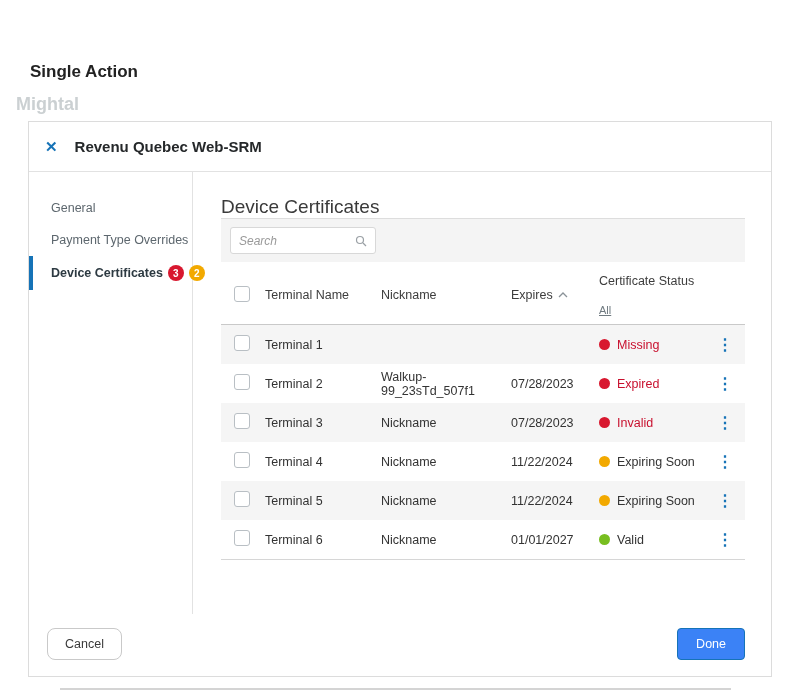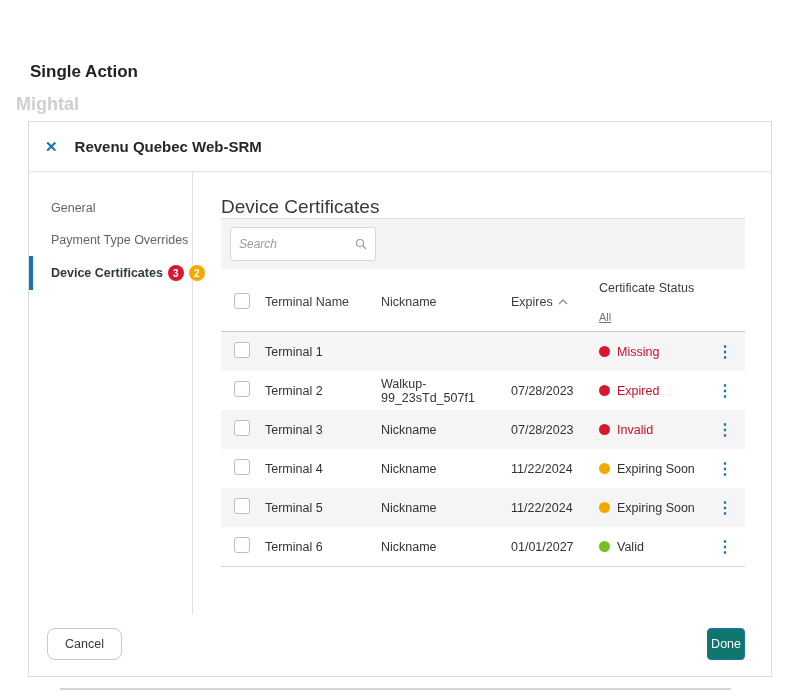--- a/index.html
+++ b/index.html
@@ -13,41 +13,41 @@
   .modal-title{font-size:15px;font-weight:700;color:#25282a}
   .modal-body{display:flex;min-height:442px;align-items:stretch}
   .sidebar{width:164px;border-right:1px solid #e2e2e2;padding-top:20px}
   .side-item{display:flex;align-items:center;gap:5px;padding:9px 6px 9px 18px;font-size:12.5px;color:#5d676e;cursor:pointer;border-left:4px solid transparent;white-space:nowrap}
   .side-item.active{border-left-color:#1673b7;color:#2d3a42;font-weight:700}
   .badge{min-width:16px;height:16px;border-radius:8px;color:#fff;font-size:10px;font-weight:700;display:inline-flex;align-items:center;justify-content:center;padding:0 4px}
   .content{flex:1;padding:24px 32px 0 28px}
   .heading{font-size:19px;color:#3a3a3a}
   .count{font-size:12px;color:#6d6d6d;margin:7px 0 12px}
   .search-strip{border-top:1px solid #ddd;background:#f4f4f4;padding:8px 9px}
-  .search-box{width:146px;height:34px;background:#fff;border:1px solid #d8d8d8;border-radius:3px;display:flex;align-items:center;padding:0 8px}
+  .search-box{width:146px;height:27px;background:#fff;border:1px solid #d8d8d8;border-radius:3px;display:flex;align-items:center;padding:0 8px}
   .search-input{border:none;outline:none;flex:1;min-width:0;font-size:12px;color:#555;background:transparent;font-family:inherit}
   .search-input::placeholder{color:#999;font-style:italic}
   .thead,.trow{display:grid;grid-template-columns:44px 116px 130px 88px 118px 1fr;align-items:center}
   .thead{padding:12px 0 8px;border-bottom:1px solid #c9c9c9;font-size:12.5px;color:#3d3d3d;background:#fff}
   .status-head{display:flex;flex-direction:column;align-items:flex-start;gap:16px}
   .all-link{font-size:11px;color:#6f7a80;text-decoration:underline;cursor:pointer}
   .sort{display:flex;align-items:center;gap:5px;cursor:pointer}
   .tbody{border-bottom:1px solid #d6d6d6}
   .trow{height:39px;font-size:12.5px;color:#333}
   .trow.shaded{background:#f5f5f5}
   .cb-cell{padding-left:13px}
   .checkbox{width:16px;height:16px;border:1px solid #b9bfc4;border-radius:3px;background:#fff;display:inline-block;cursor:pointer}
   .status-cell{display:flex;align-items:center}
   .dot{width:11px;height:11px;border-radius:50%;display:inline-block;margin-right:7px;flex:none}
   .status-label.err{color:#c8102e}
   .kebab-cell{justify-self:end;padding-right:12px}
   .kebab{color:#1673b7;font-size:16px;font-weight:700;cursor:pointer;line-height:1}
   .modal-footer{display:flex;justify-content:space-between;align-items:center;padding:14px 26px 16px 18px}
   .btn-cancel{background:#fff;border:1px solid #c9c9c9;border-radius:8px;padding:8px 17px;font-size:12.5px;color:#3a3a3a;font-family:inherit;cursor:pointer}
-  .btn-done{background:#0f766e;border:1px solid #1673b7;border-radius:4px;padding:8px 3px;font-size:12.5px;color:#fff;font-family:inherit;cursor:pointer}
+  .btn-done{background:#3b82f6;border:1px solid #1673b7;border-radius:4px;padding:8px 18px;font-size:12.5px;color:#fff;font-family:inherit;cursor:pointer}
   .bottom-line{height:2px;background:#d4d4d4;margin:11px 0 0 60px;width:671px}
 </style>
 </head>
 <body>
 
 <div class="page-title">Single Action</div>
 <div class="brand">Mightal</div>
 
 <div class="modal">
   <div class="modal-header">

